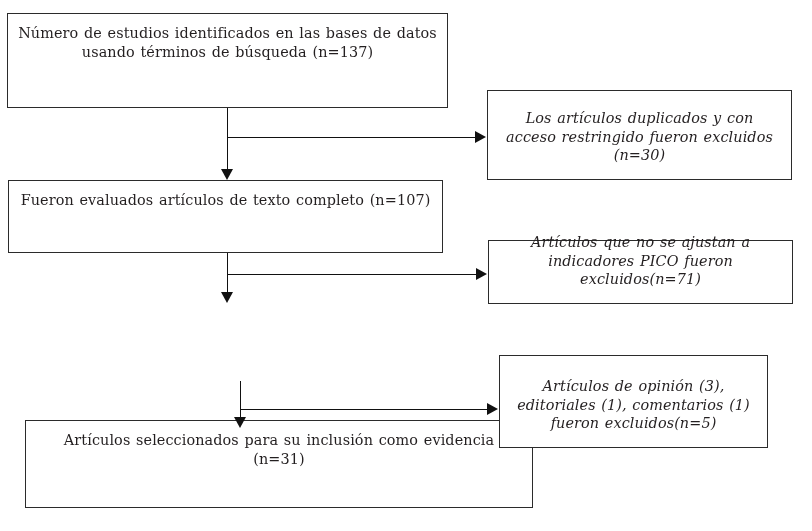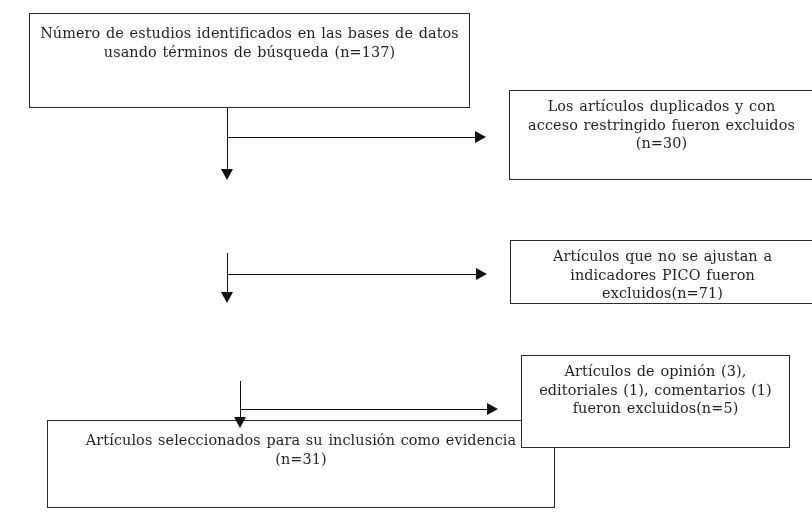--- a/index.html
+++ b/index.html
@@ -21,24 +21,23 @@
     box-sizing: border-box;
     border: 1.6px solid #2b2b2b;
     background: #ffffff;
     color: #231f20;
     text-align: center;
     line-height: 1.30;
     font-size: 14.4px;
     letter-spacing: 0.1px;
     padding: 9px 10px 6px 10px;
     word-spacing: 1px;
-    margin-left: 22px;
   }
   .box.flow   { padding-top: 10px; }
-  .box.excl   { display: flex; align-items: flex-start; justify-content: center; padding: 6px 12px; }
+  .box.excl   { display: flex; align-items: flex-end; justify-content: center; padding: 14px 12px; font-style: italic; }
   .box .txt   { display: block; width: 100%; }
 
   
   .vline {
     position: absolute;
     width: 0;
     border-left: 1.7px solid #111111;
   }
   .hline {
     position: absolute;
@@ -62,20 +61,23 @@
 </style>
 </head>
 <body>
 
 <div id="canvas">
 
   <div class="box flow" style="left:7px; top:13px; width:441px; height:95px;">
     <span class="txt">Número de estudios identificados en las bases de datos usando términos de búsqueda (n=137)</span>
   </div>
 
+  <div class="box flow" style="left:8px; top:180px; width:435px; height:73px;">
+    <span class="txt">Fueron evaluados artículos de texto completo (n=107)</span>
+  </div>
 
 
   <div class="box flow" style="left:25px; top:420px; width:508px; height:88px;">
     <span class="txt">Artículos seleccionados para su inclusión como evidencia (n=31)</span>
   </div>
 
   <div class="box excl" style="left:487px; top:90px; width:305px; height:90px;">
     <span class="txt">Los artículos duplicados y con acceso restringido fueron excluidos (n=30)</span>
   </div>
 

